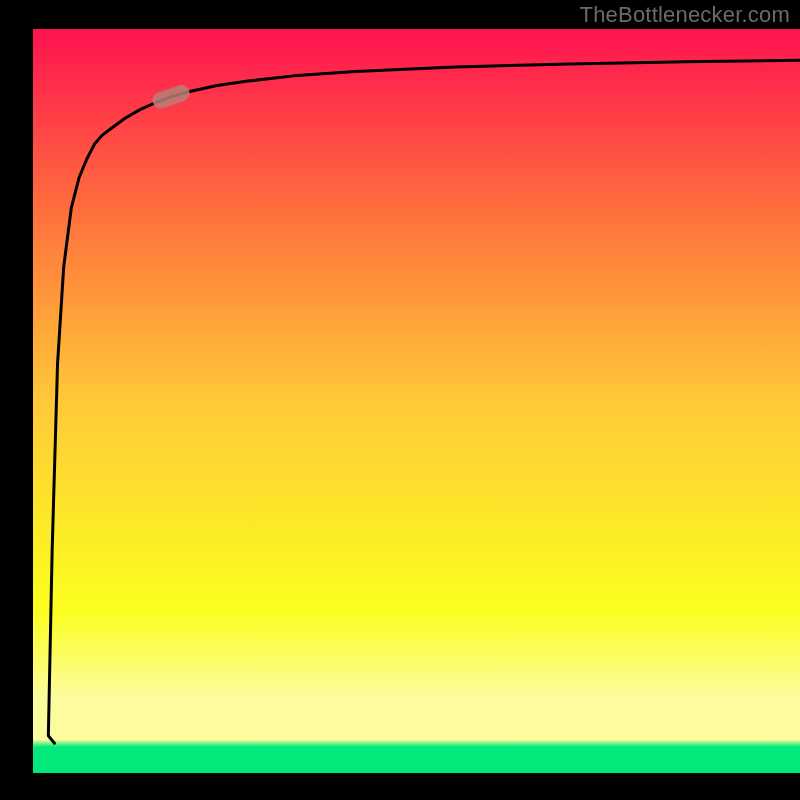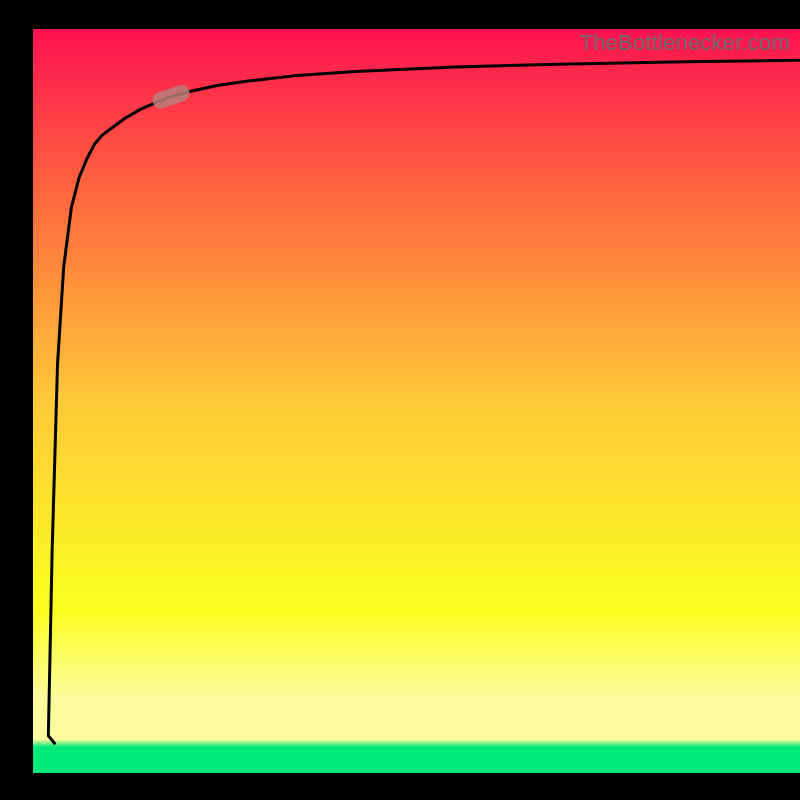--- a/index.html
+++ b/index.html
@@ -17,21 +17,20 @@
     height: 800px;
   }
   .attribution {
     position: absolute;
     top: 2px;
     right: 10px;
     color: #6b6b6b;
     font-size: 22px;
     letter-spacing: 0.2px;
     z-index: 5;
-    margin-top: 28px;
   }
   svg.plot {
     position: absolute;
     top: 0;
     left: 0;
     width: 800px;
     height: 800px;
     display: block;
   }
 </style>

